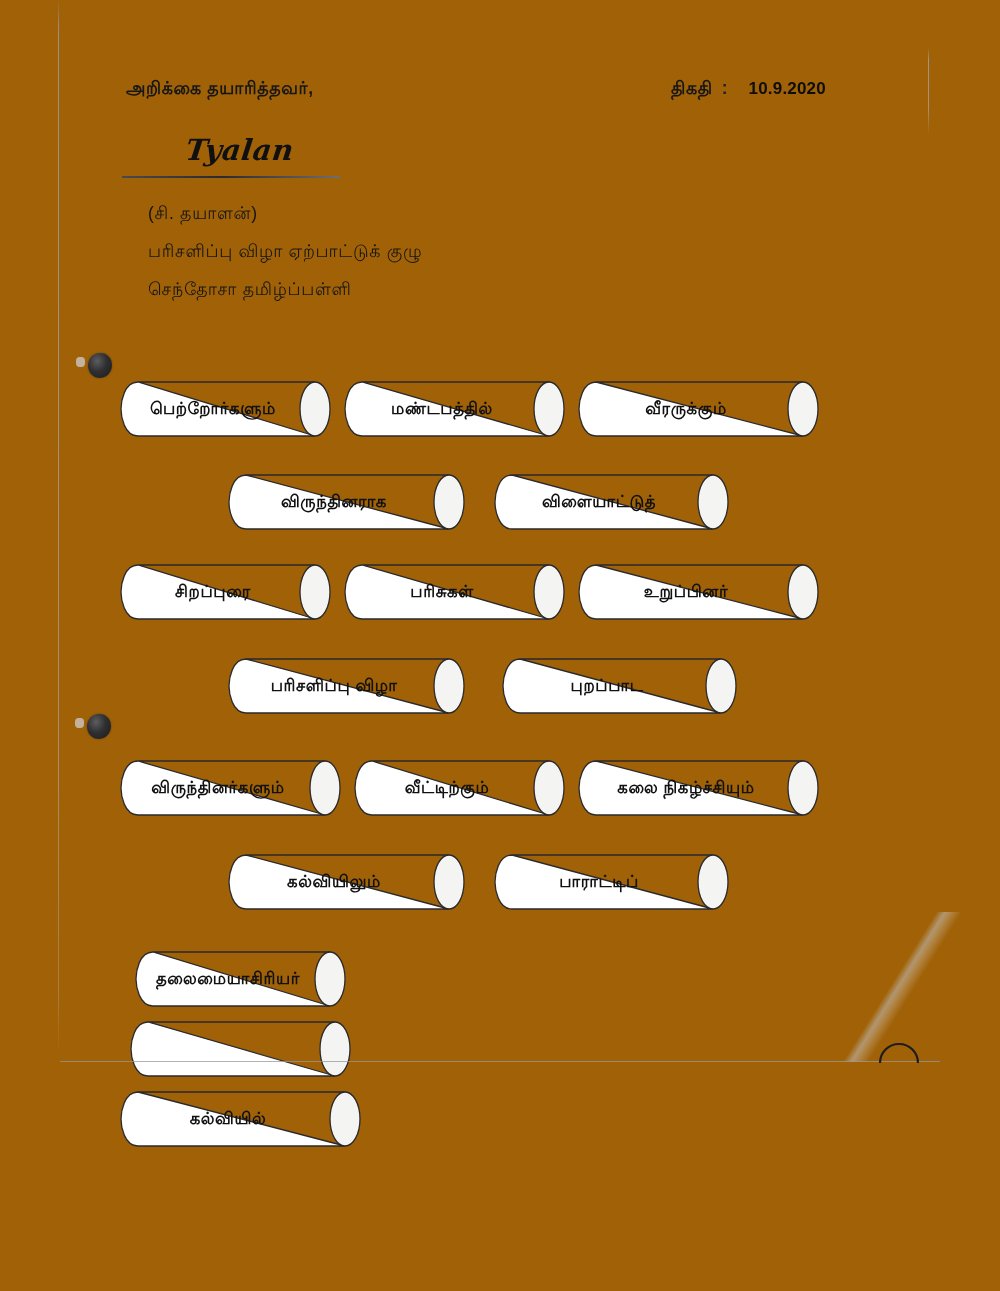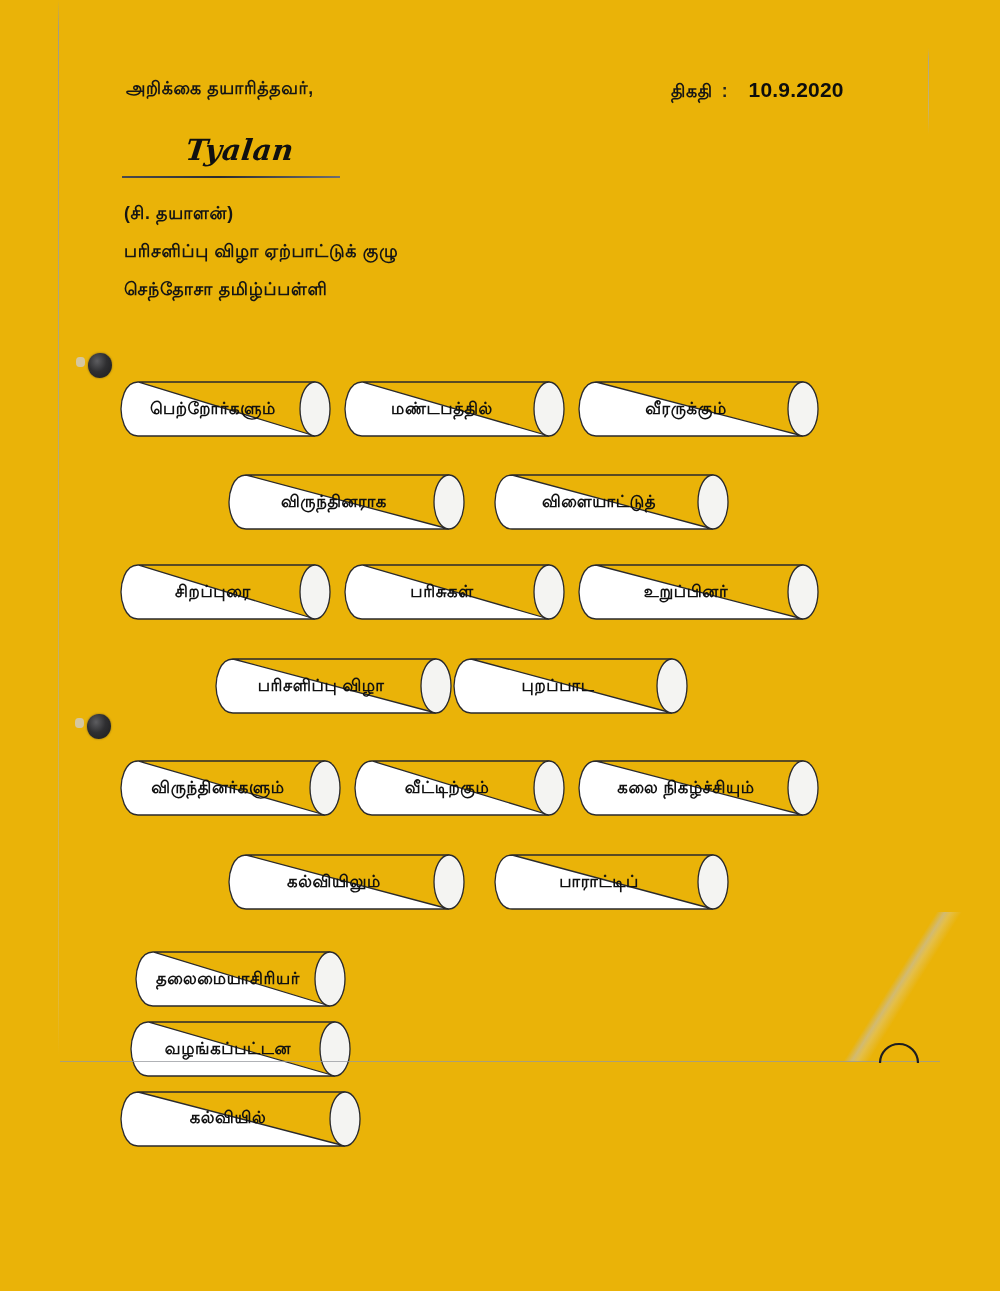--- a/index.html
+++ b/index.html
@@ -8,21 +8,21 @@
     padding: 0;
     background: #ffffff;
   }
   body {
     font-family: "Liberation Sans", "DejaVu Sans", sans-serif;
   }
   #page {
     position: relative;
     width: 1000px;
     height: 1291px;
-    background: #eab308;
+    background: #a16207;
     overflow: hidden;
   }
 
   
   .scan-edge-left {
     position: absolute;
     left: 58px;
     top: 0px;
     width: 1px;
     height: 1055px;
@@ -133,21 +133,21 @@
     color: #161616;
     letter-spacing: 0.6px;
   }
   .hdr-date-colon {
     font-size: 17.5px;
     font-weight: 600;
     color: #222;
     padding-right: 12px;
   }
   .hdr-date-value {
-    font-size: 21px;
+    font-size: 17px;
     font-weight: 700;
     color: #0d0d0d;
     letter-spacing: 0.2px;
   }
 
   .signature {
     position: absolute;
     left: 186px;
     top: 133px;
     font-family: "DejaVu Serif", "Liberation Serif", serif;
@@ -168,25 +168,26 @@
   }
 
   .sender-block {
     position: absolute;
     left: 124px;
     top: 194px;
     width: 520px;
   }
   .sender-line {
     font-size: 17.5px;
-    font-weight: 700;
+    font-weight: 400;
     color: #151515;
     letter-spacing: 0.7px;
     line-height: 38px;
     white-space: nowrap;
+    margin-left: 24px;
   }
 
   
   .cyl-area {
     position: absolute;
     left: 0;
     top: 0;
     width: 828px;
     height: 1291px;
   }
@@ -313,21 +314,21 @@
           <div class="cyl-label">பரிசுகள்</div>
         </div>
         <div class="cylinder" style="width: 242px;">
           <svg viewBox="0 0 242 58" preserveAspectRatio="none">
             <path d="M 18 2 L 225 2 M 225 56 L 18 56 C 4 56, 1 36, 1 29 C 1 22, 4 2, 18 2 Z" fill="#ffffff" stroke="#2a2a2d" stroke-width="1.3" stroke-linecap="round"></path>
             <ellipse cx="225" cy="29" rx="15" ry="27" fill="#f4f4f2" stroke="#2a2a2d" stroke-width="1.3"></ellipse>
           </svg>
           <div class="cyl-label">உறுப்பினர்</div>
         </div>
       </div>
-      <div class="cyl-row" style="top: 655px; left: 215px; ">
+      <div class="cyl-row" style="top: 655px; left: 228px; gap: 36px;">
         <div class="cylinder" style="width: 238px;">
           <svg viewBox="0 0 238 58" preserveAspectRatio="none">
             <path d="M 18 2 L 221 2 M 221 56 L 18 56 C 4 56, 1 36, 1 29 C 1 22, 4 2, 18 2 Z" fill="#ffffff" stroke="#2a2a2d" stroke-width="1.3" stroke-linecap="round"></path>
             <ellipse cx="221" cy="29" rx="15" ry="27" fill="#f4f4f2" stroke="#2a2a2d" stroke-width="1.3"></ellipse>
           </svg>
           <div class="cyl-label">பரிசளிப்பு விழா</div>
         </div>
         <div class="cylinder" style="width: 236px;">
           <svg viewBox="0 0 236 58" preserveAspectRatio="none">
             <path d="M 18 2 L 219 2 M 219 56 L 18 56 C 4 56, 1 36, 1 29 C 1 22, 4 2, 18 2 Z" fill="#ffffff" stroke="#2a2a2d" stroke-width="1.3" stroke-linecap="round"></path>
@@ -381,23 +382,22 @@
             <path d="M 18 2 L 195 2 M 195 56 L 18 56 C 4 56, 1 36, 1 29 C 1 22, 4 2, 18 2 Z" fill="#ffffff" stroke="#2a2a2d" stroke-width="1.3" stroke-linecap="round"></path>
             <ellipse cx="195" cy="29" rx="15" ry="27" fill="#f4f4f2" stroke="#2a2a2d" stroke-width="1.3"></ellipse>
           </svg>
           <div class="cyl-label">தலைமையாசிரியர்</div>
         </div>
         <div class="cylinder" style="width: 222px;">
           <svg viewBox="0 0 222 58" preserveAspectRatio="none">
             <path d="M 18 2 L 205 2 M 205 56 L 18 56 C 4 56, 1 36, 1 29 C 1 22, 4 2, 18 2 Z" fill="#ffffff" stroke="#2a2a2d" stroke-width="1.3" stroke-linecap="round"></path>
             <ellipse cx="205" cy="29" rx="15" ry="27" fill="#f4f4f2" stroke="#2a2a2d" stroke-width="1.3"></ellipse>
           </svg>
-          <div class="cyl-label">வழங்கப்பட்டன</div>
-        </div>
-        <div class="cylinder" style="width: 242px; font-family: Liberation Mono, monospace;">
+        </div>
+        <div class="cylinder" style="width: 242px;">
           <svg viewBox="0 0 242 58" preserveAspectRatio="none">
             <path d="M 18 2 L 225 2 M 225 56 L 18 56 C 4 56, 1 36, 1 29 C 1 22, 4 2, 18 2 Z" fill="#ffffff" stroke="#2a2a2d" stroke-width="1.3" stroke-linecap="round"></path>
             <ellipse cx="225" cy="29" rx="15" ry="27" fill="#f4f4f2" stroke="#2a2a2d" stroke-width="1.3"></ellipse>
           </svg>
           <div class="cyl-label">கல்வியில்</div>
         </div>
       </div>
     </div>
 
   <div class="crease"></div>

